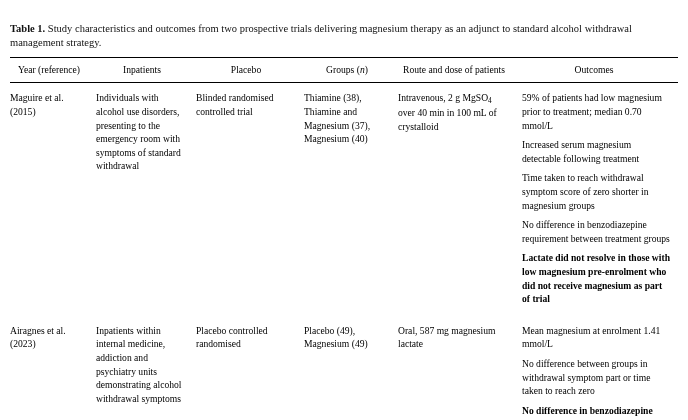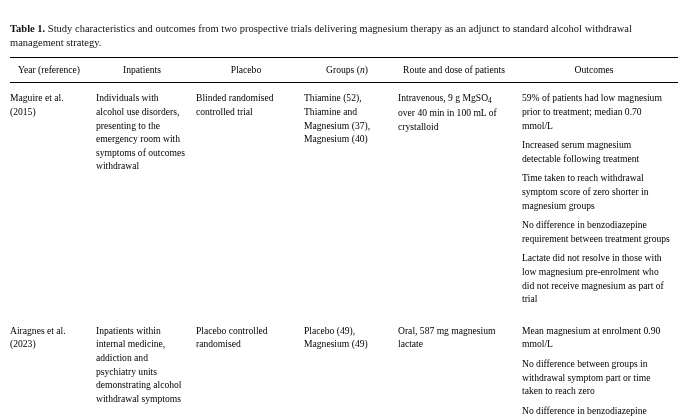--- a/index.html
+++ b/index.html
@@ -62,20 +62,21 @@
   .col-pop   { width: 92px; }
   .col-des   { width: 100px; }
   .col-grp   { width: 86px; }
   .col-rte   { width: 112px; }
   .col-out   { width: auto; }
   .cellline {
     margin: 0 0 6px 4px;
   }
   .cellline:last-child {
     margin-bottom: 0;
+    font-weight: bold;
   }
   sub {
     font-size: 7.4px;
     vertical-align: -0.22em;
   }
   em { font-style: italic; }
 </style>
 </head>
 <body>
 
@@ -94,45 +95,45 @@
         <th class="col-des">Placebo</th>
         <th class="col-grp">Groups (<em>n</em>)</th>
         <th class="col-rte">Route and dose of patients</th>
         <th class="col-out">Outcomes</th>
       </tr>
     </thead>
     <tbody>
 
       <tr>
         <td class="col-ref">Maguire et al. (2015)</td>
-        <td class="col-pop">Individuals with alcohol use disorders, presenting to the emergency room with symptoms of outcomes withdrawal</td>
+        <td class="col-pop">Individuals with alcohol use disorders, presenting to the emergency room with symptoms of standard withdrawal</td>
         <td class="col-des">Blinded randomised controlled trial</td>
-        <td class="col-grp">Thiamine (52), Thiamine and Magnesium (37), Magnesium (40)</td>
+        <td class="col-grp">Thiamine (38), Thiamine and Magnesium (37), Magnesium (40)</td>
         <td class="col-rte">
-          <span>Intravenous, 9 g MgSO</span><sub>4</sub><span> over 40 min in 100 mL of crystalloid</span>
+          <span>Intravenous, 2 g MgSO</span><sub>4</sub><span> over 40 min in 100 mL of crystalloid</span>
         </td>
         <td class="col-out">
           <p class="cellline">59% of patients had low magnesium prior to treatment; median 0.70 mmol/L</p>
           <p class="cellline">Increased serum magnesium detectable following treatment</p>
           <p class="cellline">Time taken to reach withdrawal symptom score of zero shorter in magnesium groups</p>
           <p class="cellline">No difference in benzodiazepine requirement between treatment groups</p>
           <p class="cellline">Lactate did not resolve in those with low magnesium pre-enrolment who did not receive magnesium as part of trial</p>
         </td>
       </tr>
 
       <tr class="last-row">
         <td class="col-ref">Airagnes et al. (2023)</td>
         <td class="col-pop">Inpatients within internal medicine, addiction and psychiatry units demonstrating alcohol withdrawal symptoms</td>
         <td class="col-des">Placebo controlled randomised</td>
         <td class="col-grp">Placebo (49), Magnesium (49)</td>
         <td class="col-rte">
           <span>Oral, 587 mg magnesium lactate</span><sub></sub><span></span>
         </td>
         <td class="col-out">
-          <p class="cellline">Mean magnesium at enrolment 0.90 mmol/L</p>
+          <p class="cellline">Mean magnesium at enrolment 1.41 mmol/L</p>
           <p class="cellline">No difference between groups in withdrawal symptom part or time taken to reach zero</p>
           <p class="cellline">No difference in benzodiazepine requirement between treatment groups</p>
 
         </td>
       </tr>
 
     </tbody>
   </table>
 </div>
 

